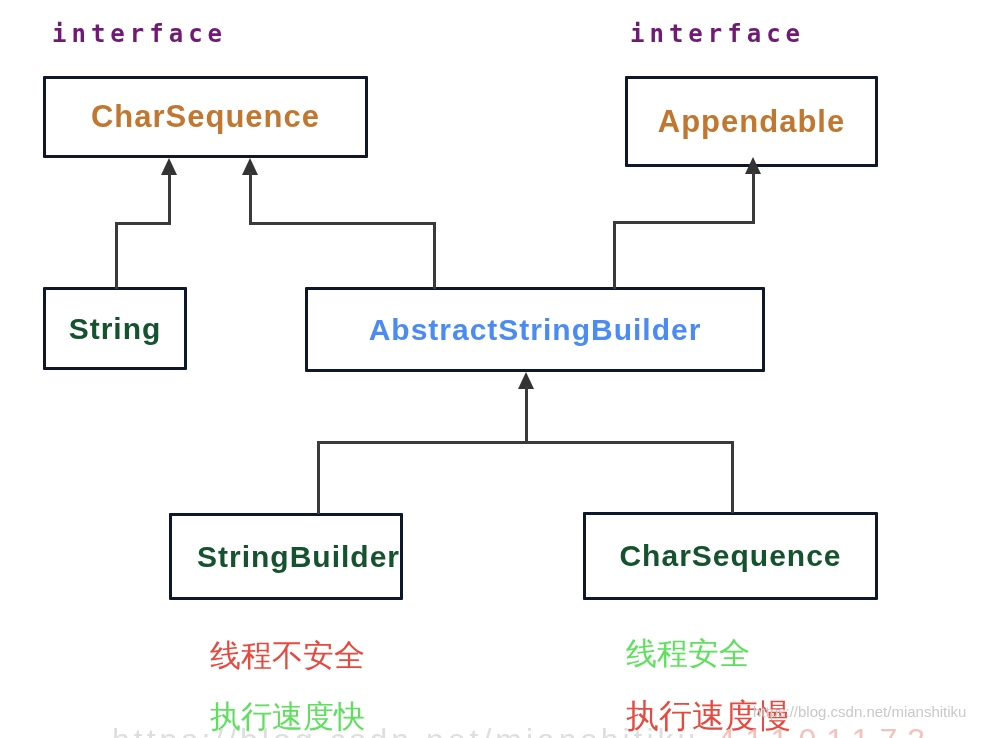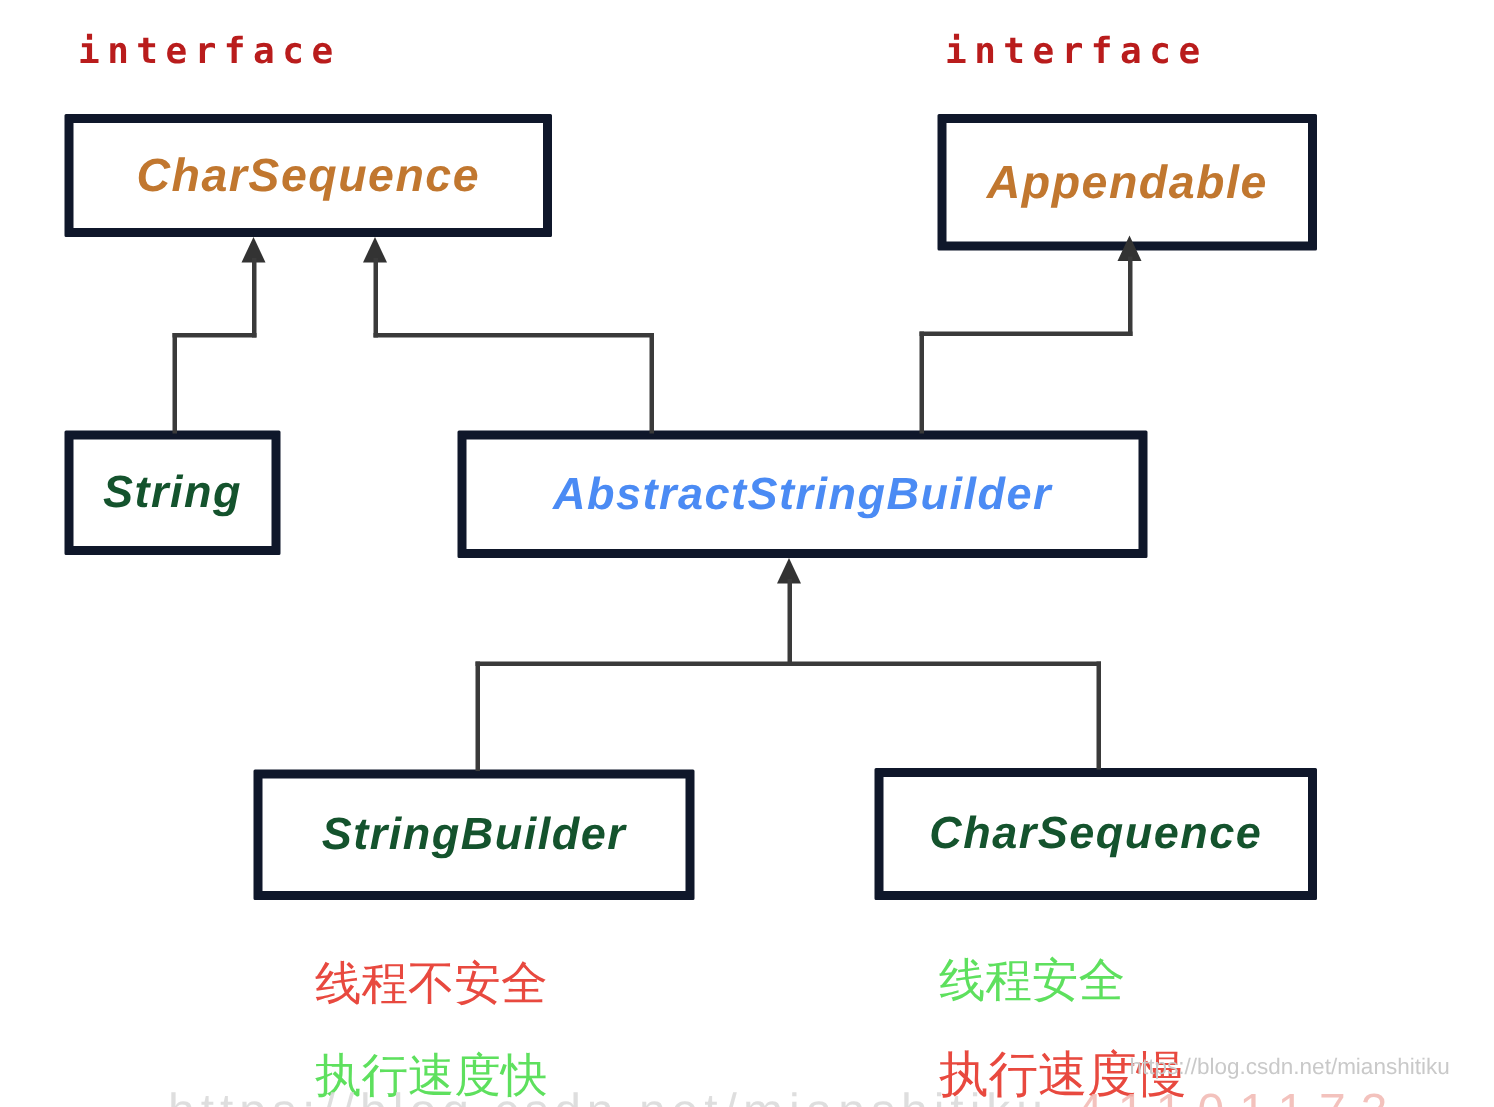--- a/index.html
+++ b/index.html
@@ -14,35 +14,34 @@
     height: 738px;
     background: #ffffff;
     overflow: hidden;
   }
   .iface-label {
     position: absolute;
     font-family: "DejaVu Sans Mono", monospace;
     font-weight: bold;
     font-size: 24px;
     letter-spacing: 5px;
-    color: #b91c1c;
+    color: #701a75;
     white-space: nowrap;
   }
   .node {
     position: absolute;
     background: #ffffff;
-    border: 6px solid #0f172a;
+    border: 3px solid #0f172a;
     border-radius: 1px;
     display: flex;
     align-items: center;
     justify-content: center;
     box-sizing: border-box;
     white-space: nowrap;
     font-weight: bold;
-    font-style: italic;
   }
   .node.orange { color: #c1772f; font-size: 31px; letter-spacing: 1px; }
   .node.maroon { color: #14532d; font-size: 30px; letter-spacing: 1px; }
   .node.blue   { color: #4b8bf4; font-size: 30px; letter-spacing: 1px; margin-left: 12px; }
   .line {
     position: absolute;
     background: #3a3a3a;
   }
   .arrowhead {
     position: absolute;
@@ -100,21 +99,21 @@
   </div>
 
   <div class="node maroon" style="left:43px; top:287px; width:144px; height:83px;">
     <span>String</span>
   </div>
 
   <div class="node blue" style="left:293px; top:287px; width:460px; height:85px;">
     <span>AbstractStringBuilder</span>
   </div>
 
-  <div class="node maroon" style="left:169px; top:513px; width:294px; height:87px;">
+  <div class="node maroon" style="left:169px; top:513px; width:234px; height:87px;justify-content:flex-end;">
     <span>StringBuilder</span>
   </div>
 
   <div class="node maroon" style="left:583px; top:512px; width:295px; height:88px;">
     <span>CharSequence</span>
   </div>
 
   <div class="arrowhead" style="left:161px; top:158px;"></div>
   <div class="line" style="left:168px; top:172px; width:3px; height:53px;"></div>
   <div class="line" style="left:115px; top:222px; width:56px; height:3px;"></div>

